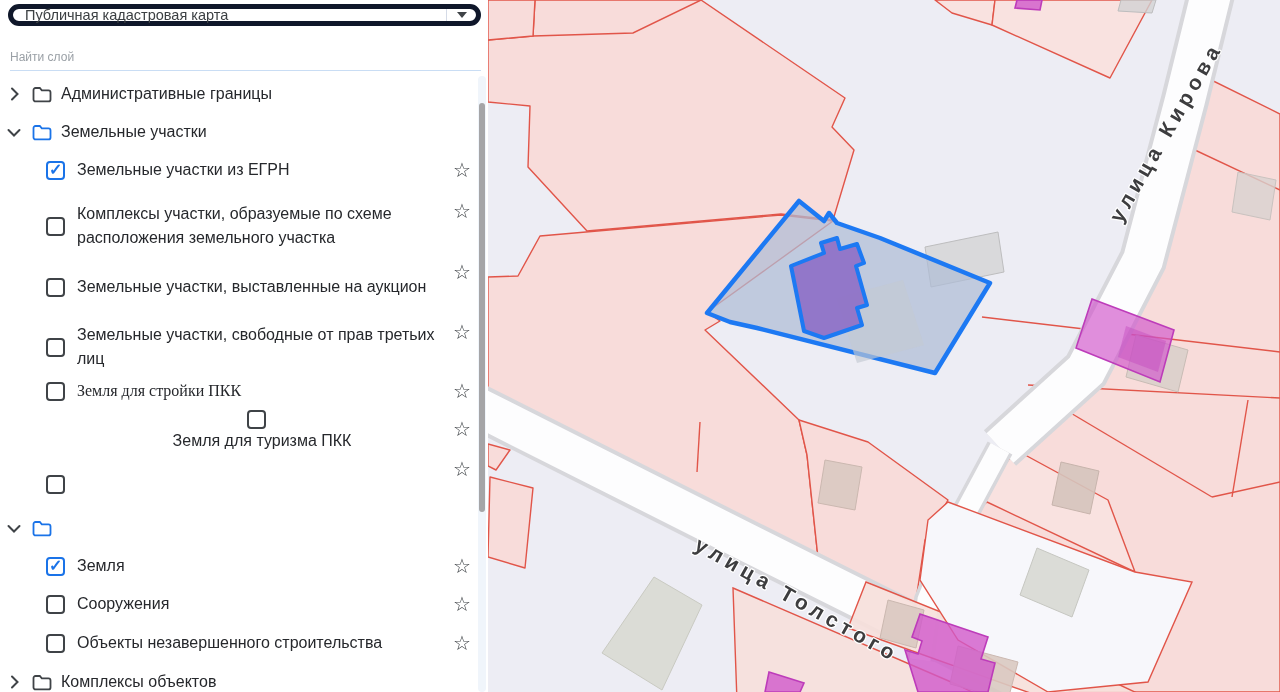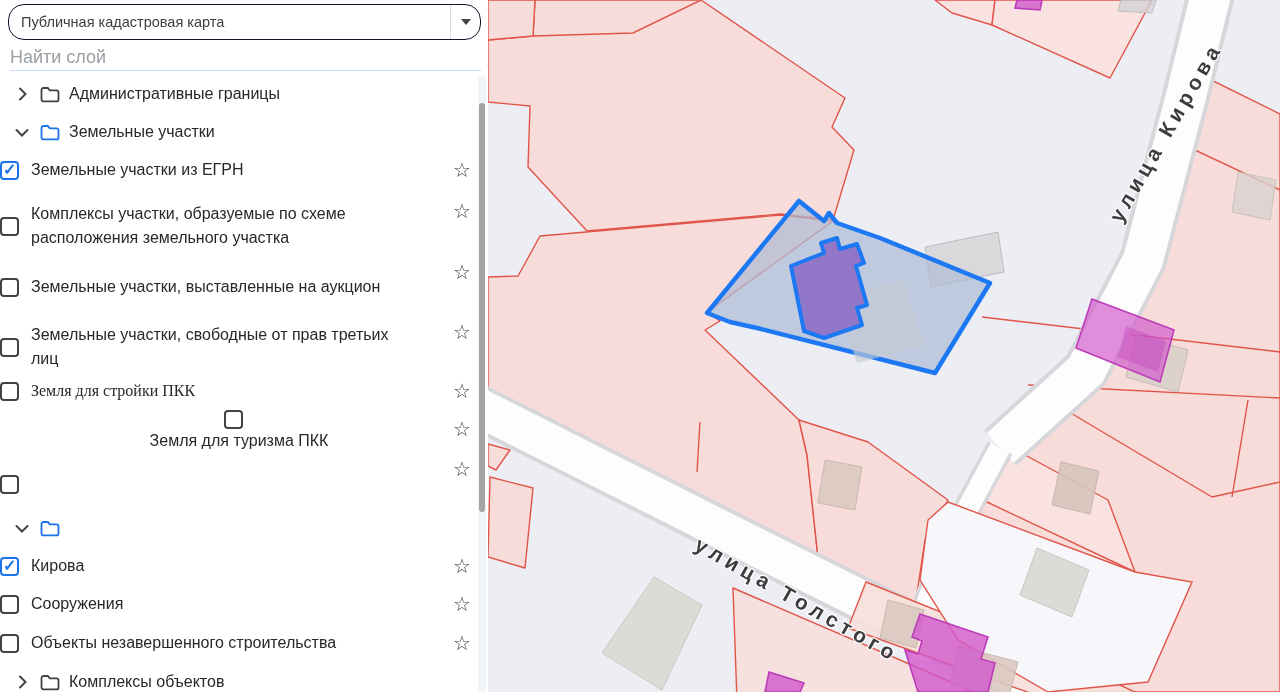--- a/index.html
+++ b/index.html
@@ -4,38 +4,38 @@
 <style>
   * { margin:0; padding:0; box-sizing:border-box; }
   html,body { width:1280px; height:692px; overflow:hidden;
     font-family:"Liberation Sans", sans-serif; background:#fff; }
   #stage { position:relative; width:1280px; height:692px; }
 
   
   #sidebar { position:absolute; left:0; top:0; width:488px; height:692px;
     background:#ffffff; z-index:5; }
 
-  .select-box { position:absolute; left:8px; top:4px; width:473px; height:36px;
-    background:#fff; border:1px solid #0f172a; border-radius:16px;
+  .select-box { position:absolute; left:8px; top:4px; width:473px; height:22px;
+    background:#fff; border:5px solid #0f172a; border-radius:16px;
     display:flex; align-items:center; }
   .select-value { flex:1; padding-left:12px; font-size:14.5px; color:#3c4043; }
   .select-arrow-seg { width:30px; height:100%; border-left:1px solid #d5dbe7;
     display:flex; align-items:center; justify-content:center; cursor:pointer; }
   .select-arrow-seg svg { display:block; }
 
   .search-wrap { position:absolute; left:10px; top:44px; width:471px; height:27px;
     border-bottom:1px solid #c9ddf4; }
   .search-wrap input { width:100%; height:100%; border:none; outline:none;
-    font-size:18px; color:#be185d; background:transparent; }
+    font-size:12px; color:#be185d; background:transparent; }
   .search-wrap input::placeholder { color:#9aa0a6; }
 
   .tree { position:absolute; left:0; top:0; width:478px; height:692px; }
   .trow { position:absolute; left:0; width:478px; display:flex; align-items:center; }
-  .trow.folder { padding-left:14px; }
-  .trow.layer  { }
+  .trow.folder { padding-left:6px; }
+  .trow.layer  { padding-left:46px; }
   .chev { width:16px; height:16px; margin-right:10px; display:flex;
     align-items:center; justify-content:center; cursor:pointer; flex:none; }
   .fold { width:20px; height:17px; margin-right:9px; flex:none; display:flex; align-items:center; }
   .cbx { width:19px; height:19px; border:2px solid #3f4347; border-radius:4px;
     margin-right:12px; flex:none; background:#fff; position:relative; cursor:pointer; }
   .cbx.checked { border-color:#1a73e8; }
   .cbx.checked::after { content:"\2713"; position:absolute; left:1px; top:-3px;
     font-size:16px; font-weight:bold; color:#1a73e8; }
   .tlabel { font-size:16px; color:#26282c; line-height:24px; max-width:366px; }
   .trow.folder .tlabel { max-width:390px; }
@@ -246,21 +246,21 @@
         </span>
         <span class="fold">
           <svg width="20" height="17" viewBox="0 0 20 17">
               <path d="M1.5,4 a2,2 0 0 1 2,-2 h4.3 l2,2.4 h6.7 a2,2 0 0 1 2,2 v7 a2,2 0 0 1 -2,2 h-13 a2,2 0 0 1 -2,-2 Z" fill="none" stroke="#1a73e8" stroke-width="1.8"></path>
             </svg>
         </span>
       </div>
 
       <div class="trow layer" style="top:547px;height:38px;">
         <span class="cbx checked"></span>
-        <span class="tlabel">Кирова</span>
+        <span class="tlabel">Земля</span>
         <span class="star mid">☆</span>
       </div>
 
       <div class="trow layer" style="top:585px;height:38px;">
         <span class="cbx"></span>
         <span class="tlabel">Сооружения</span>
         <span class="star mid">☆</span>
       </div>
 
       <div class="trow layer" style="top:624px;height:38px;">

